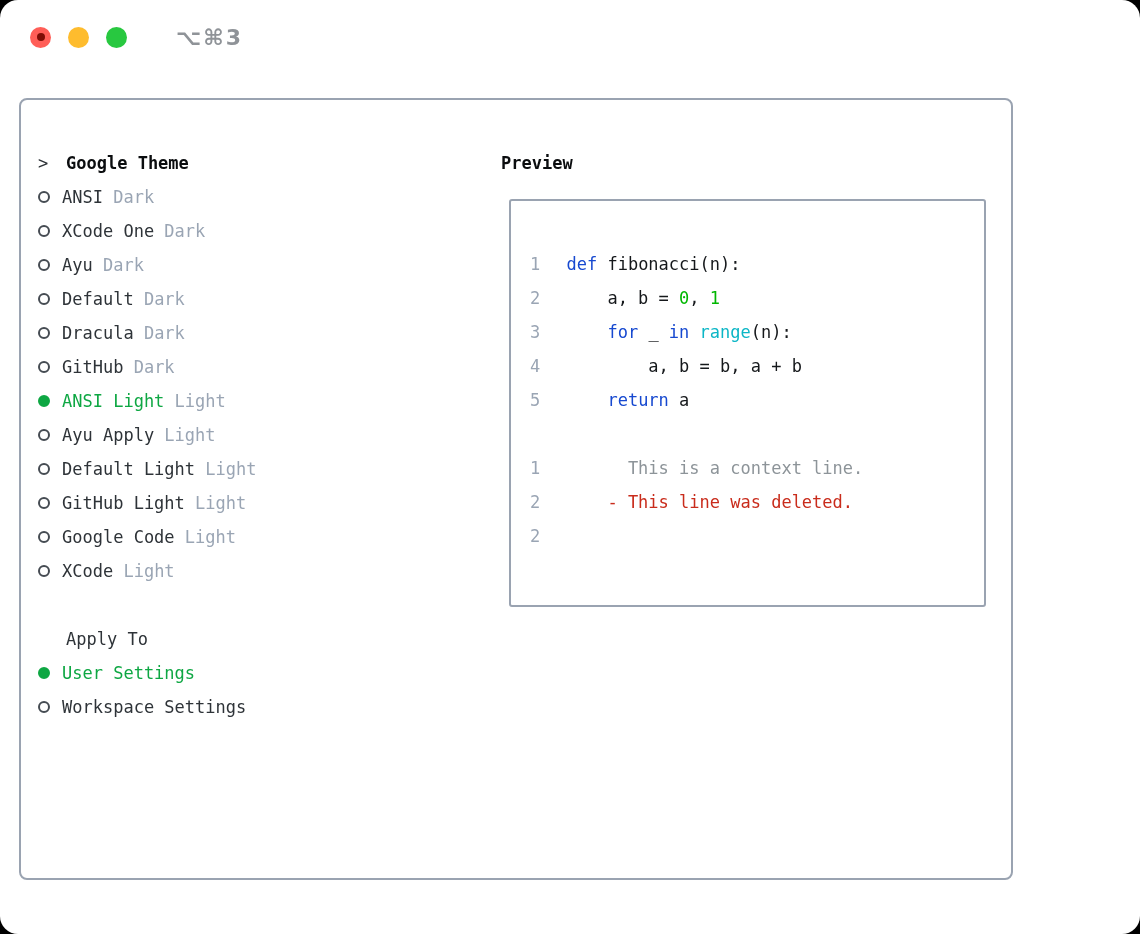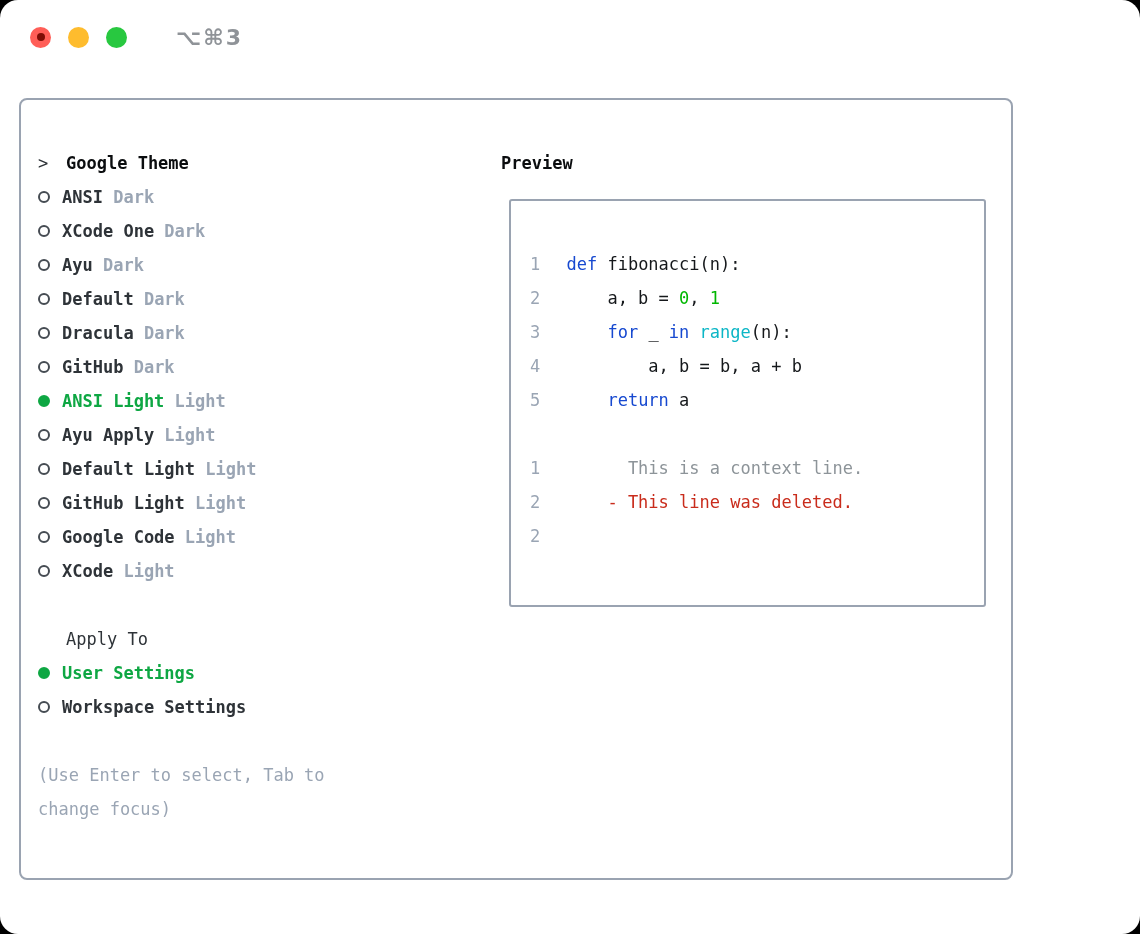--- a/index.html
+++ b/index.html
@@ -41,21 +41,21 @@
   .row{height:34px;display:flex;align-items:center;font-size:17px;color:var(--text);white-space:pre;}
   .row.blank{height:34px;}
   .heading-row{font-weight:bold;color:var(--text-strong);}
   .prompt{display:inline-block;width:28px;font-weight:normal;color:var(--text);}
   .indent{display:inline-block;width:28px;}
   .radio{
     width:12px;height:12px;border:2px solid var(--radio-ring);border-radius:50%;
     margin-right:12px;box-sizing:border-box;flex:0 0 auto;background:transparent;
   }
   .radio.on{background:var(--select-green);border-color:var(--select-green);}
-  .opt-label{white-space:pre;font-weight:bold;}
+  .opt-label{white-space:pre;}
   .opt-label .name{color:var(--text);}
   .opt-label.sel .name{color:var(--select-green);}
   .opt-label .variant{color:var(--muted);}
   .hint{height:34px;line-height:34px;color:var(--muted);font-size:17px;white-space:pre;}
   
   .preview-heading{height:34px;display:flex;align-items:center;font-size:17px;font-weight:bold;color:var(--text-strong);}
   .preview-box{
     margin-top:19px;margin-left:8px;width:477px;height:408px;box-sizing:border-box;
     border:2px solid var(--border);border-radius:3px;
     padding:46px 0 0 19px;overflow:hidden;
@@ -111,24 +111,20 @@
         <span class="indent"></span><span>Apply To</span>
       </div>
 
       <div id="apply-list">
           <div class="row"><span class="radio on"></span><span class="opt-label sel"><span class="name">User Settings</span></span></div>
           <div class="row"><span class="radio"></span><span class="opt-label"><span class="name">Workspace Settings</span></span></div>
         </div>
 
       <div class="row blank"></div>
 
-      <div id="hint-lines">
-          <div class="hint">(Use Enter to select, Tab to</div>
-          <div class="hint">change focus)</div>
-        </div>
     </div>
 
     <div class="right-col">
       <div class="preview-heading">Preview</div>
       <div class="preview-box">
         <div id="code-lines">
             <div class="code-line"><span class="gutter">1</span><span class="code-content"><span class="seg-kw">def</span><span class="seg-plain"> fibonacci(n):</span></span></div>
             <div class="code-line"><span class="gutter">2</span><span class="code-content"><span class="seg-plain">    a, b = </span><span class="seg-lit">0</span><span class="seg-plain">, </span><span class="seg-lit">1</span></span></div>
             <div class="code-line"><span class="gutter">3</span><span class="code-content"><span class="seg-plain">    </span><span class="seg-kw">for</span><span class="seg-plain"> _ </span><span class="seg-kw">in</span><span class="seg-plain"> </span><span class="seg-builtin">range</span><span class="seg-plain">(n):</span></span></div>
             <div class="code-line"><span class="gutter">4</span><span class="code-content"><span class="seg-plain">        a, b = b, a + b</span></span></div>

